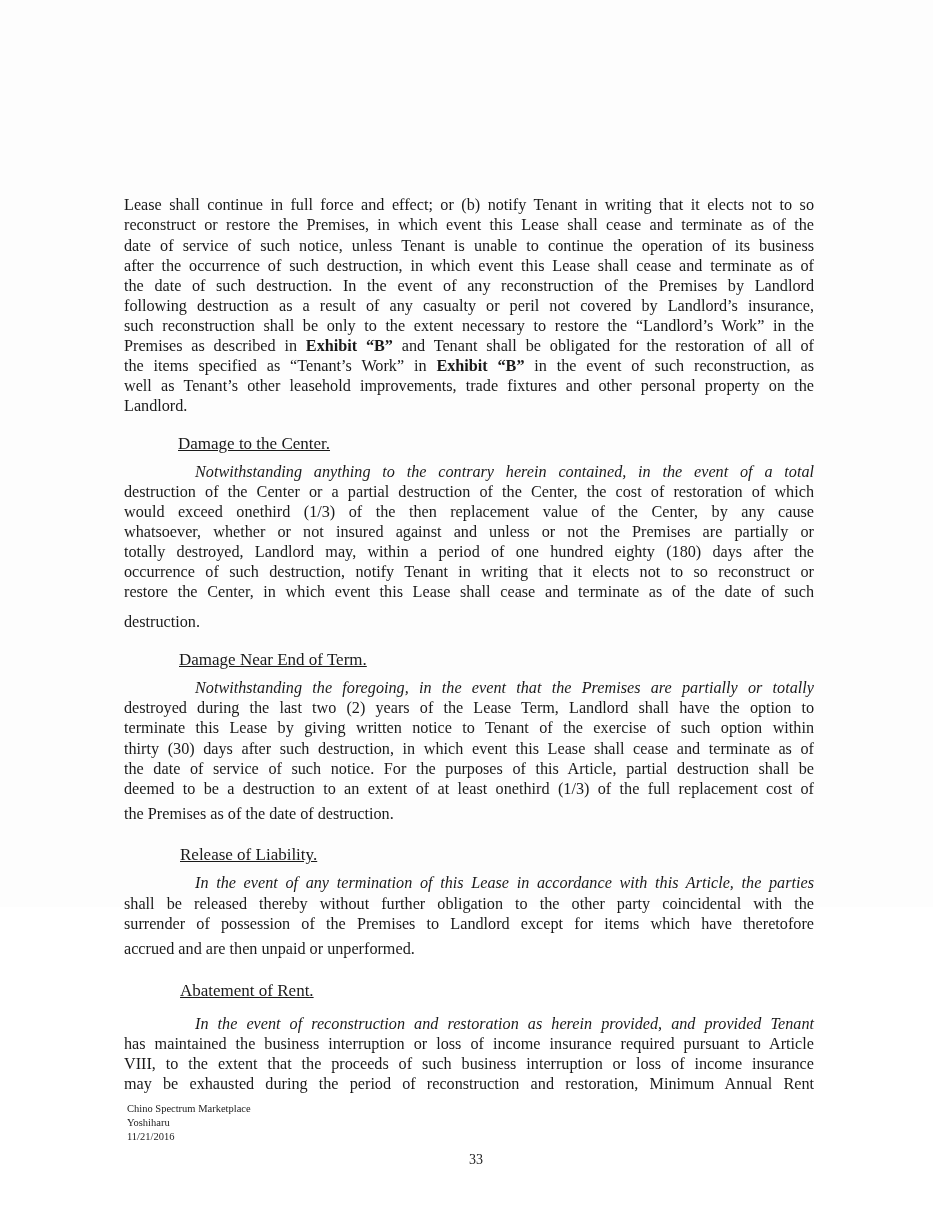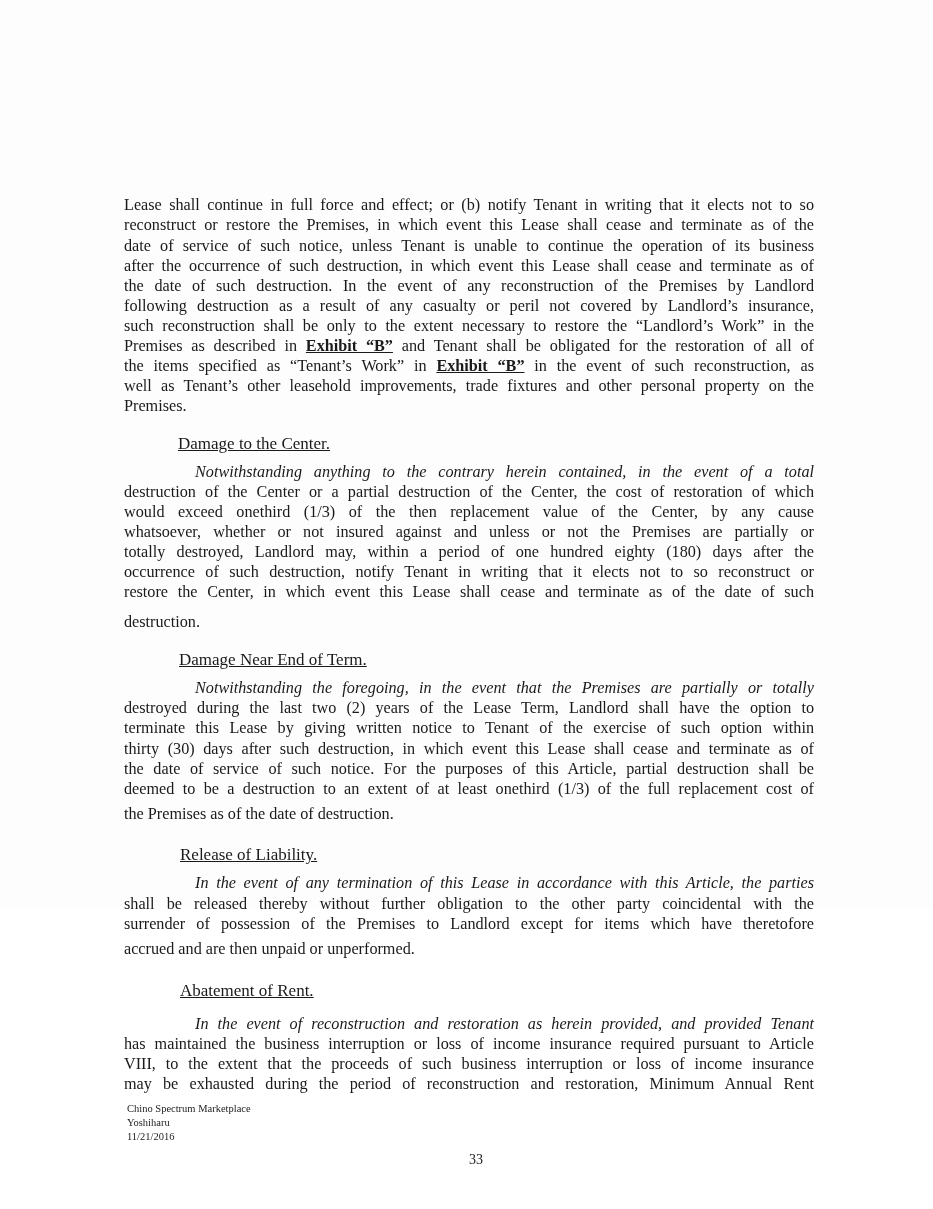--- a/index.html
+++ b/index.html
@@ -26,21 +26,21 @@
   }
   .line.last { text-align-last: left; }
   .line.indent { left: 195px; width: 619px; font-style: italic; }
   .heading {
     position: absolute;
     font-size: 17px;
     line-height: 19px;
     text-decoration: underline;
     white-space: nowrap;
   }
-  .ex { font-weight: bold; text-decoration: underline; }
+  .ex { font-weight: bold; }
   .footer {
     position: absolute; left: 127px;
     font-size: 10.5px; line-height: 13px; color: #222;
   }
   .pagenum {
     position: absolute; left: 469px; top: 1152px;
     font-size: 14px; color: #222;
   }
 </style>
 </head>
@@ -51,21 +51,21 @@
   <div class="line" style="top:196px">Lease shall continue in full force and effect; or (b) notify Tenant in writing that it elects not to so</div>
   <div class="line" style="top:216px">reconstruct or restore the Premises, in which event this Lease shall cease and terminate as of the</div>
   <div class="line" style="top:237px">date of service of such notice, unless Tenant is unable to continue the operation of its business</div>
   <div class="line" style="top:257px">after the occurrence of such destruction, in which event this Lease shall cease and terminate as of</div>
   <div class="line" style="top:277px">the date of such destruction.  In the event of any reconstruction of the Premises by Landlord</div>
   <div class="line" style="top:297px">following destruction as a result of any casualty or peril not covered by Landlord’s insurance,</div>
   <div class="line" style="top:317px">such reconstruction shall be only to the extent necessary to restore the “Landlord’s Work” in the</div>
   <div class="line" style="top:337px"><span>Premises as described in </span><span class="ex">Exhibit “B”</span><span> and Tenant shall be obligated for the restoration of all of</span></div>
   <div class="line" style="top:357px"><span>the items specified as “Tenant’s Work” in </span><span class="ex">Exhibit “B”</span><span> in the event of such reconstruction, as</span></div>
   <div class="line" style="top:377px">well as Tenant’s other leasehold improvements, trade fixtures and other personal property on the</div>
-  <div class="line last" style="top:397px">Premises.</div>
+  <div class="line last" style="top:397px">Landlord.</div>
 
   <div class="heading" style="left:178px; top:434px">Damage to the Center.</div>
   <div class="line indent" style="top:463px">Notwithstanding anything to the contrary herein contained, in the event of a total</div>
   <div class="line" style="top:483px">destruction of the Center or a partial destruction of the Center, the cost of restoration of which</div>
   <div class="line" style="top:503px">would exceed onethird (1/3) of the then replacement value of the Center, by any cause</div>
   <div class="line" style="top:523px">whatsoever, whether or not insured against and unless or not the Premises are partially or</div>
   <div class="line" style="top:543px">totally destroyed, Landlord may, within a period of one hundred eighty (180) days after the</div>
   <div class="line" style="top:563px">occurrence of such destruction, notify Tenant in writing that it elects not to so reconstruct or</div>
   <div class="line" style="top:583px">restore the Center, in which event this Lease shall cease and terminate as of the date of such</div>
   <div class="line last" style="top:613px">destruction.</div>

